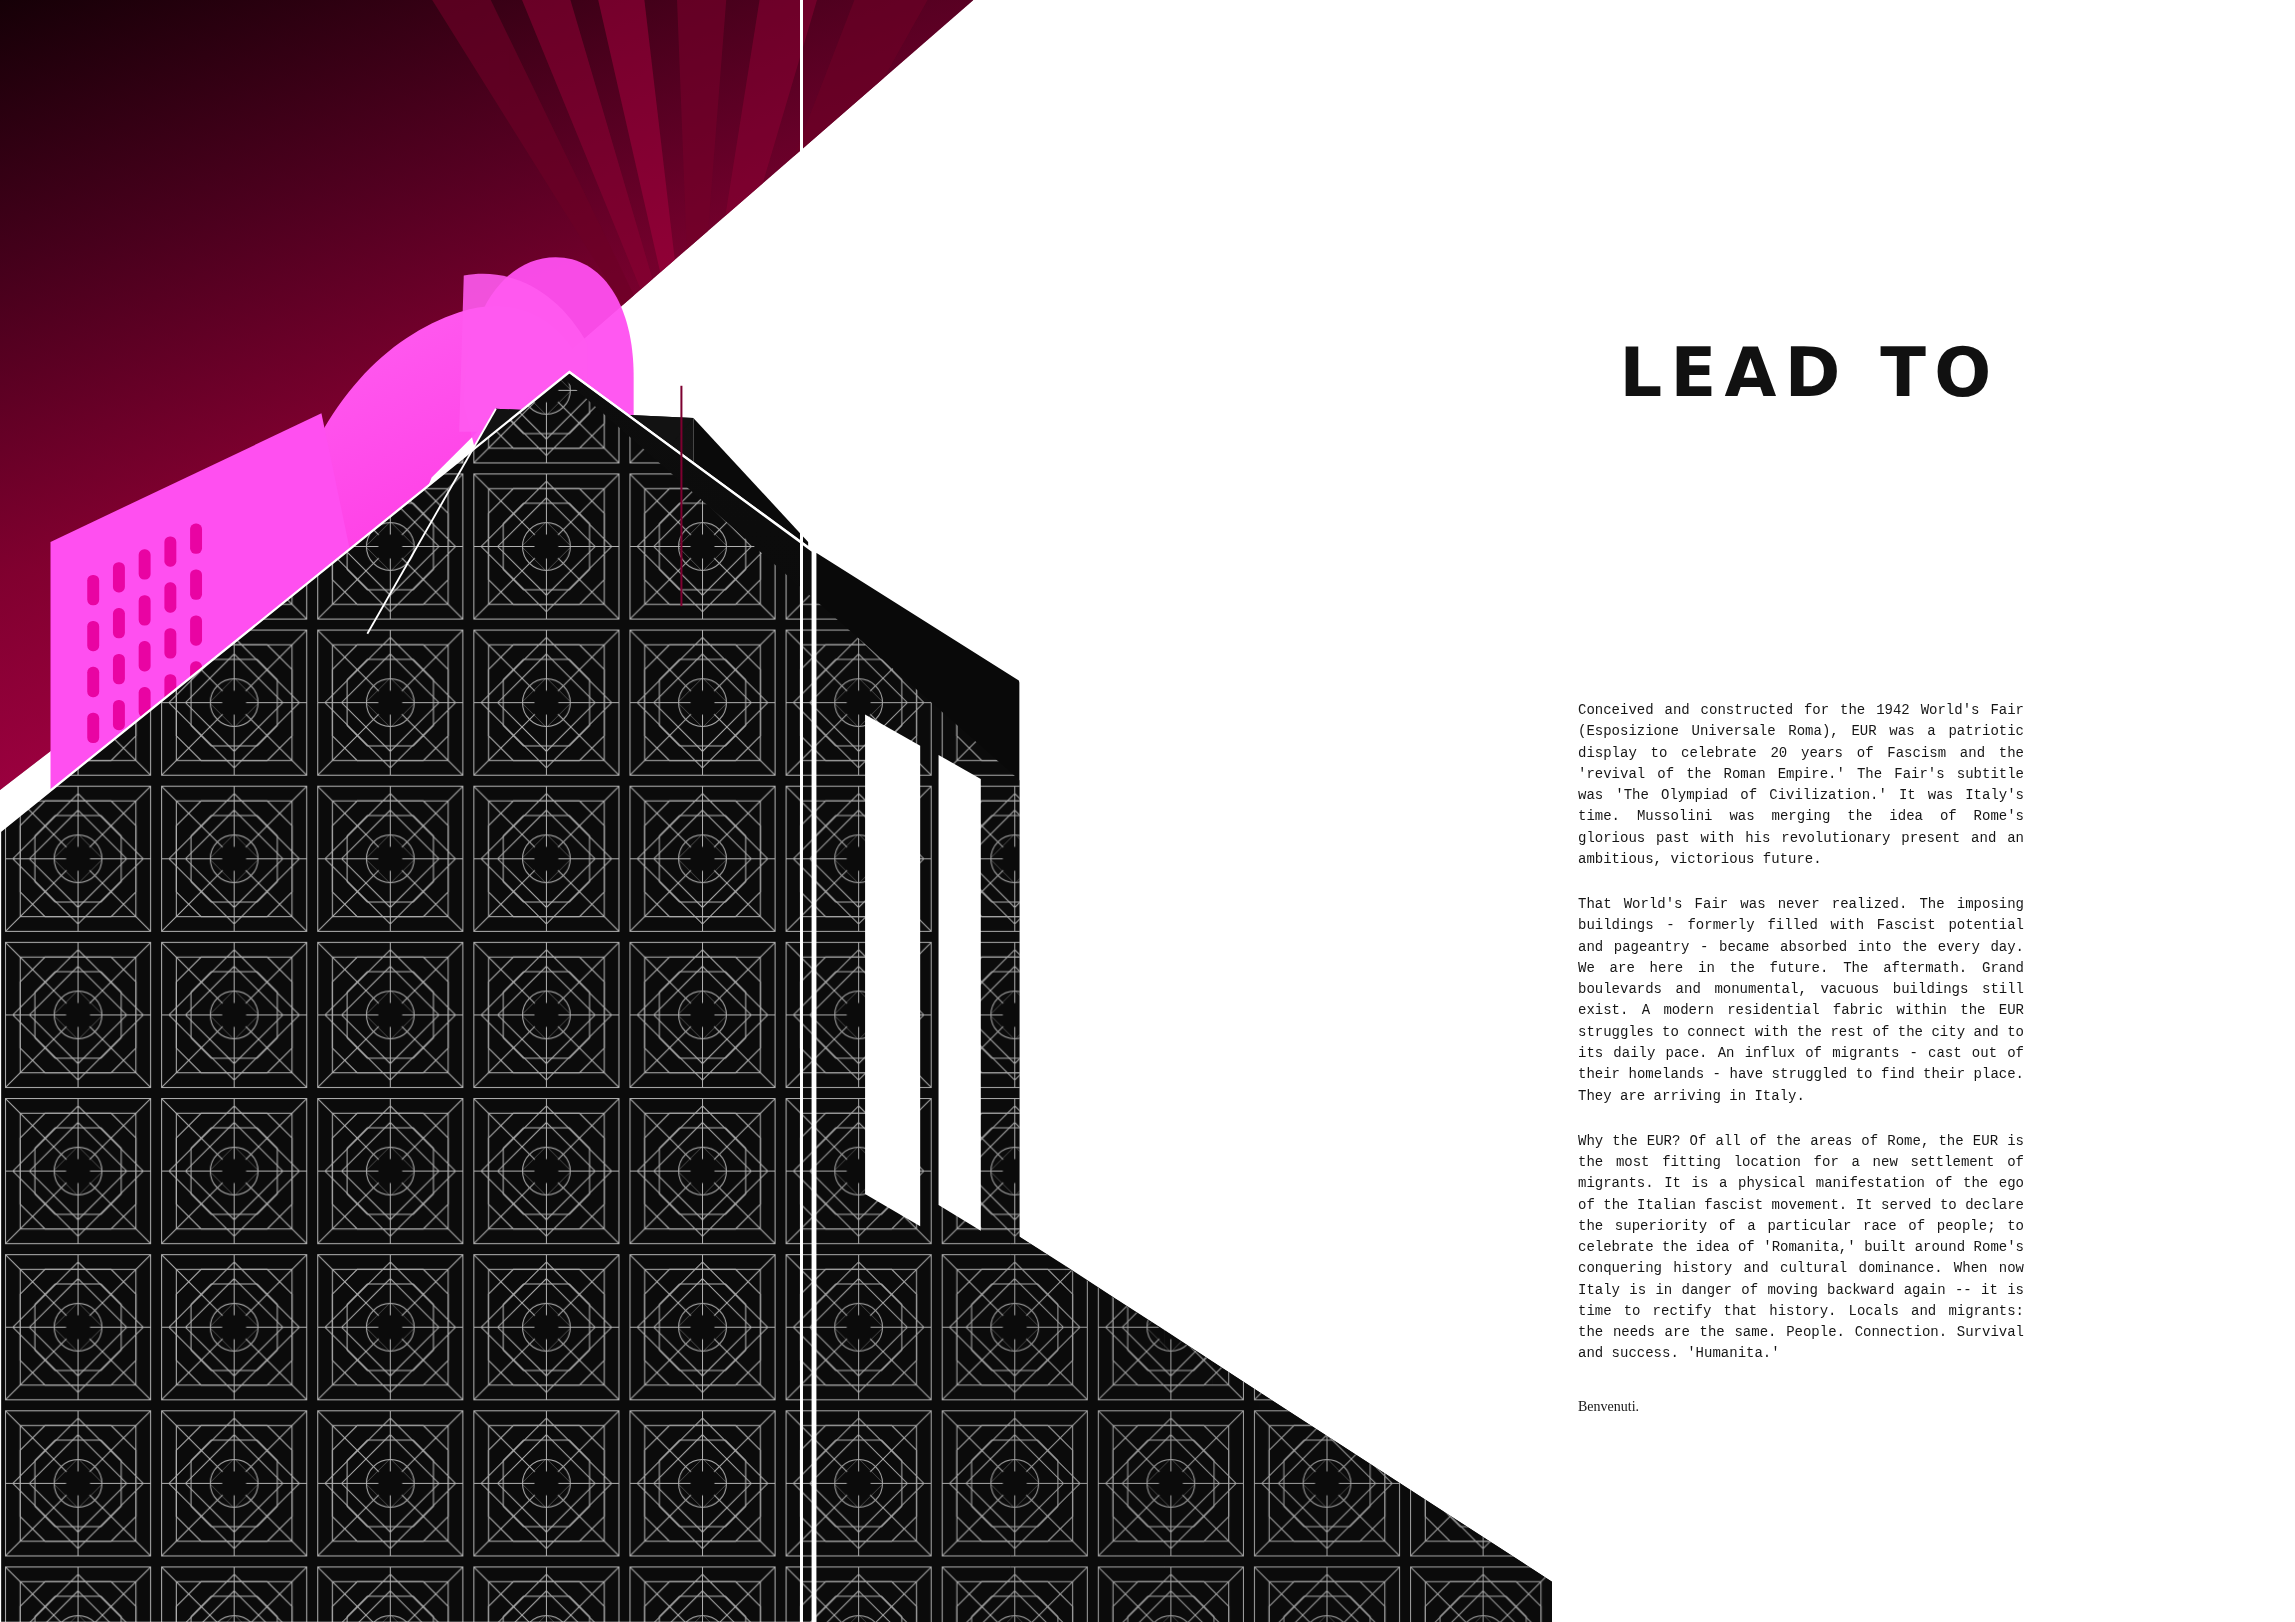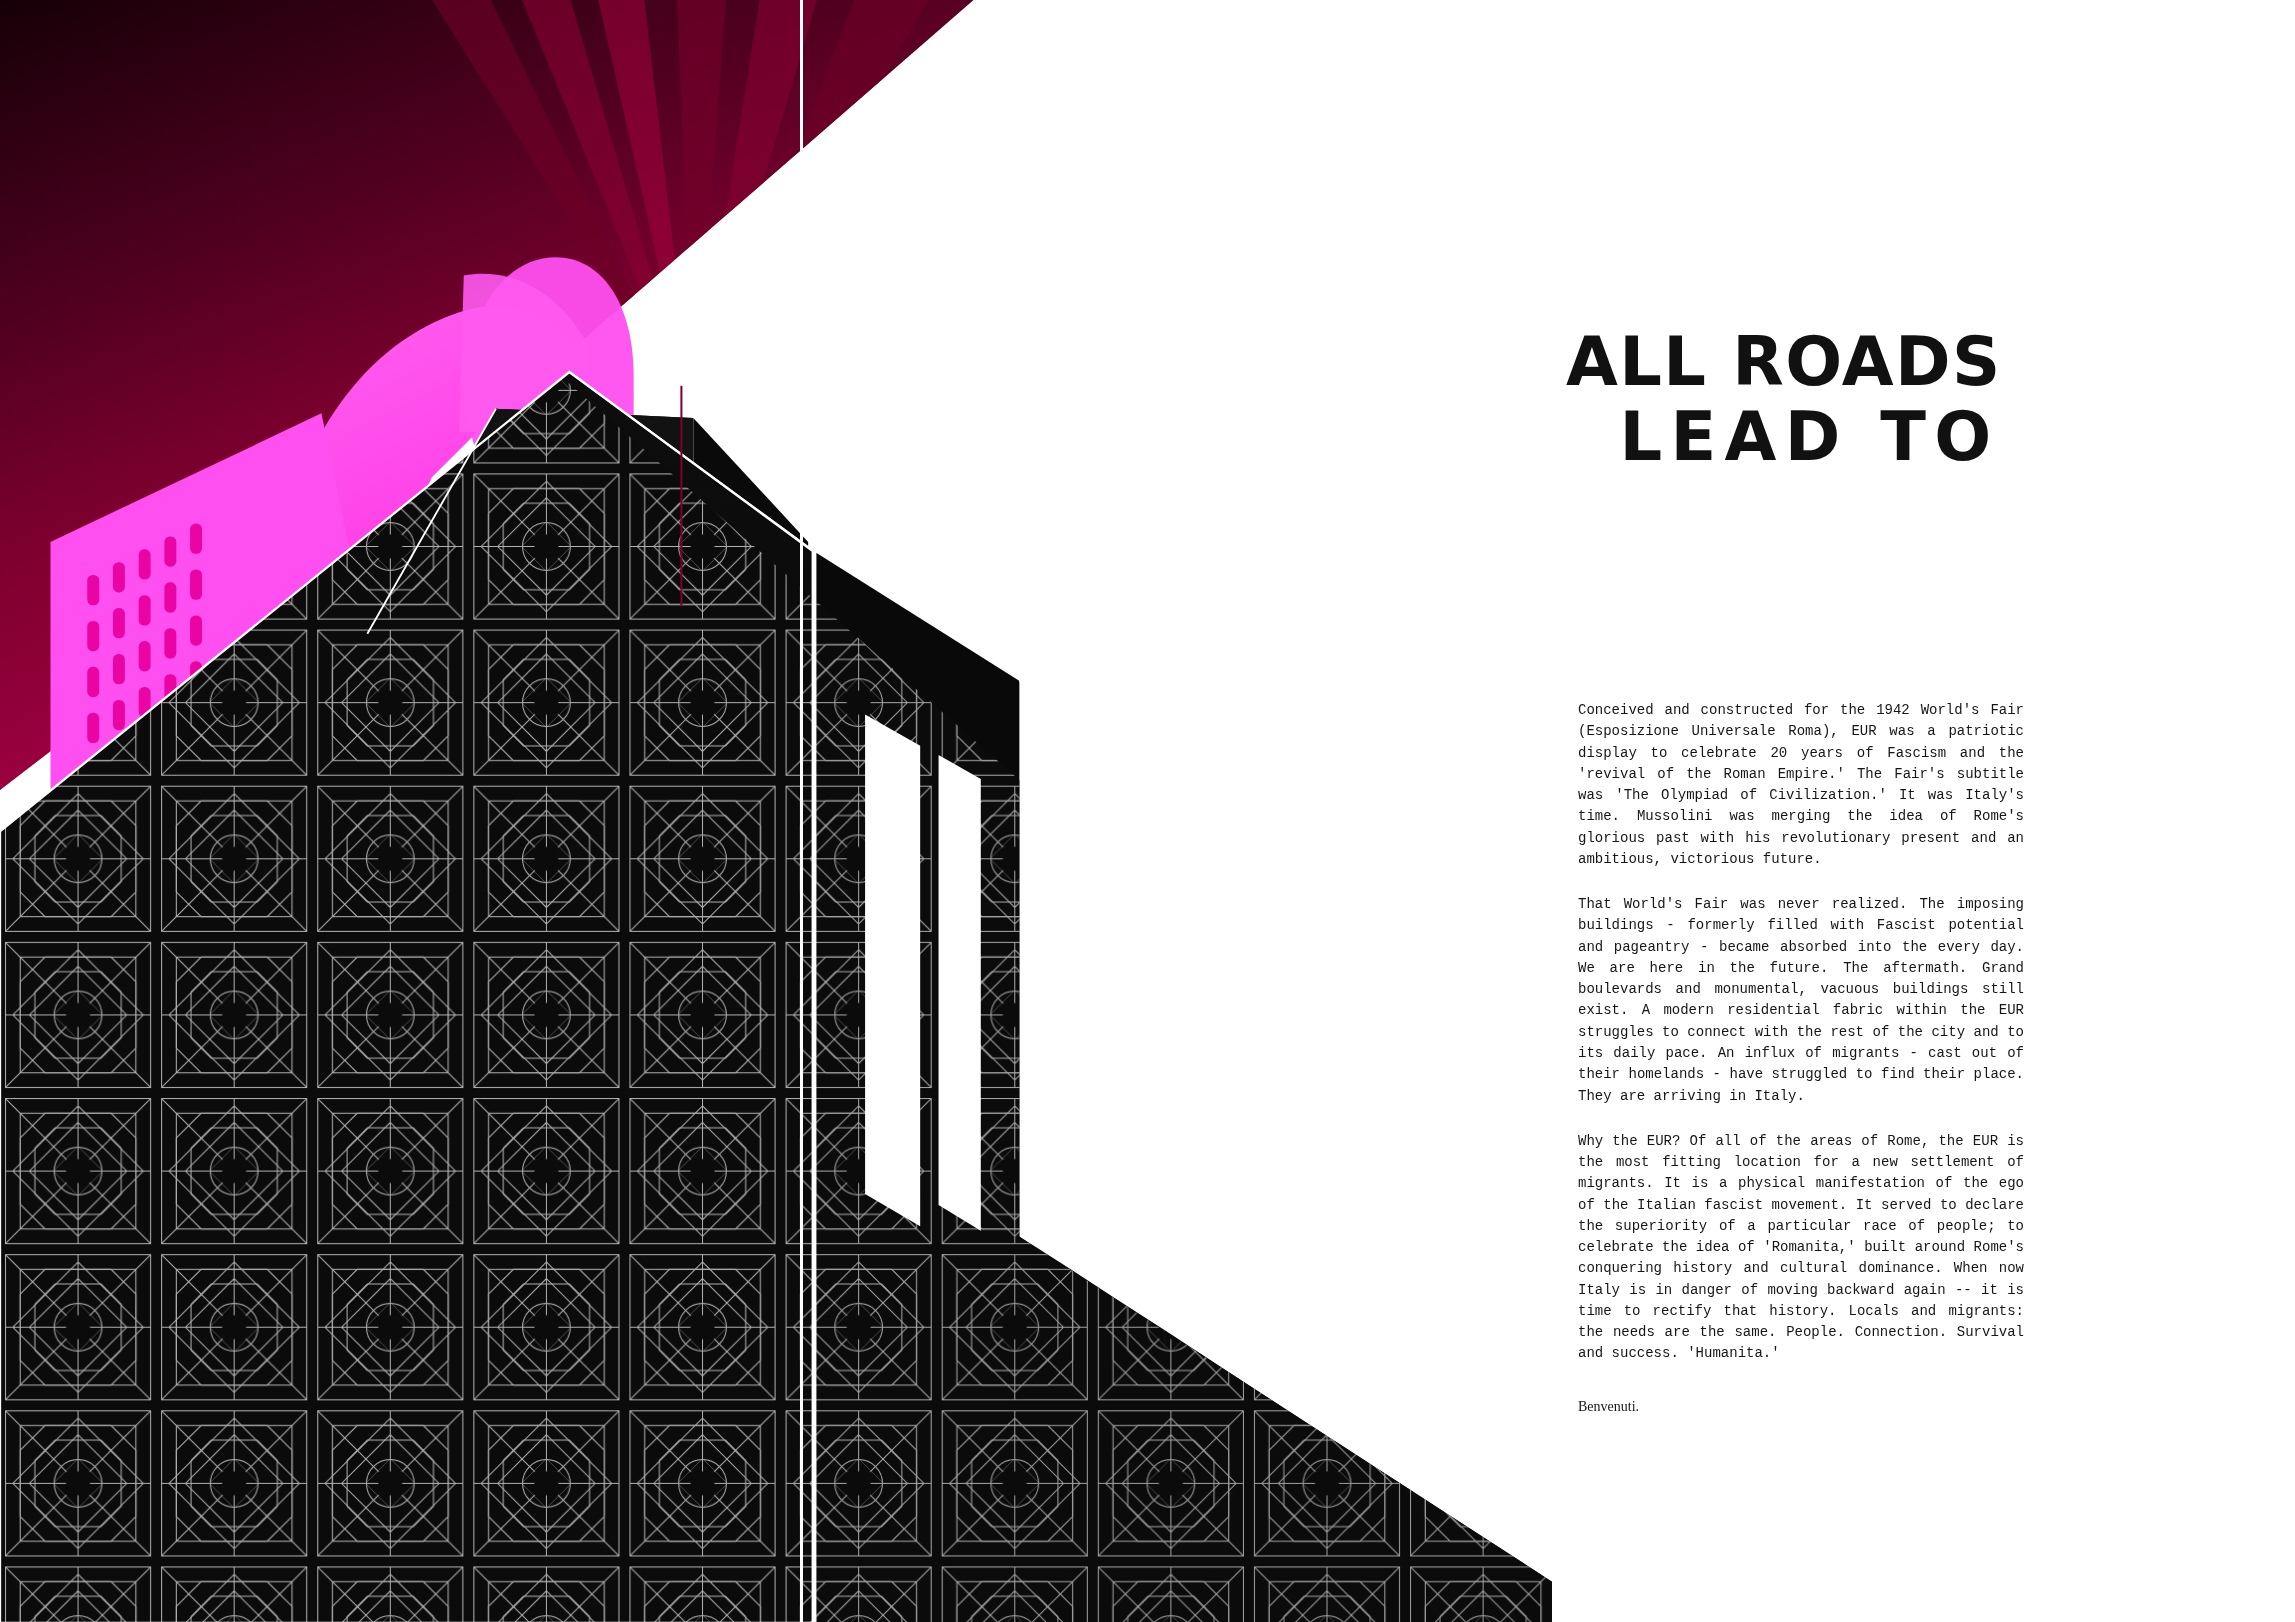--- a/index.html
+++ b/index.html
@@ -276,21 +276,20 @@
       </g>
       <g stroke="#7d0030" stroke-width="2.2" fill="none">
         <line x1="742" y1="420" x2="742" y2="660"></line>
       </g>
     </svg>
   </div>
 
   <div class="center-seam"></div>
 
   <div class="title-block">
-    <div class="title-line l1">ALL ROADS</div>
     <div class="title-line l2">LEAD TO</div>
   </div>
 
   <div class="body-block">
     <p class="para">Conceived and constructed for the 1942 World's Fair (Esposizione Universale Roma), EUR was a patriotic display to celebrate 20 years of Fascism and the 'revival of the Roman Empire.' The Fair's subtitle was 'The Olympiad of Civilization.' It was Italy's time. Mussolini was merging the idea of Rome's glorious past with his revolutionary present and an ambitious, victorious future.</p>
     <p class="para">That World's Fair was never realized. The imposing buildings - formerly filled with Fascist potential and pageantry - became absorbed into the every day. We are here in the future. The aftermath. Grand boulevards and monumental, vacuous buildings still exist. A modern residential fabric within the EUR struggles to connect with the rest of the city and to its daily pace. An influx of migrants - cast out of their homelands - have struggled to find their place. They are arriving in Italy.</p>
     <p class="para last">Why the EUR? Of all of the areas of Rome, the EUR is the most fitting location for a new settlement of migrants. It is a physical manifestation of the ego of the Italian fascist movement. It served to declare the superiority of a particular race of people; to celebrate the idea of 'Romanita,' built around Rome's conquering history and cultural dominance. When now Italy is in danger of moving backward again -- it is time to rectify that history. Locals and migrants: the needs are the same. People. Connection. Survival and success. 'Humanita.'</p>
     <p class="signoff">Benvenuti.</p>
   </div>
 

